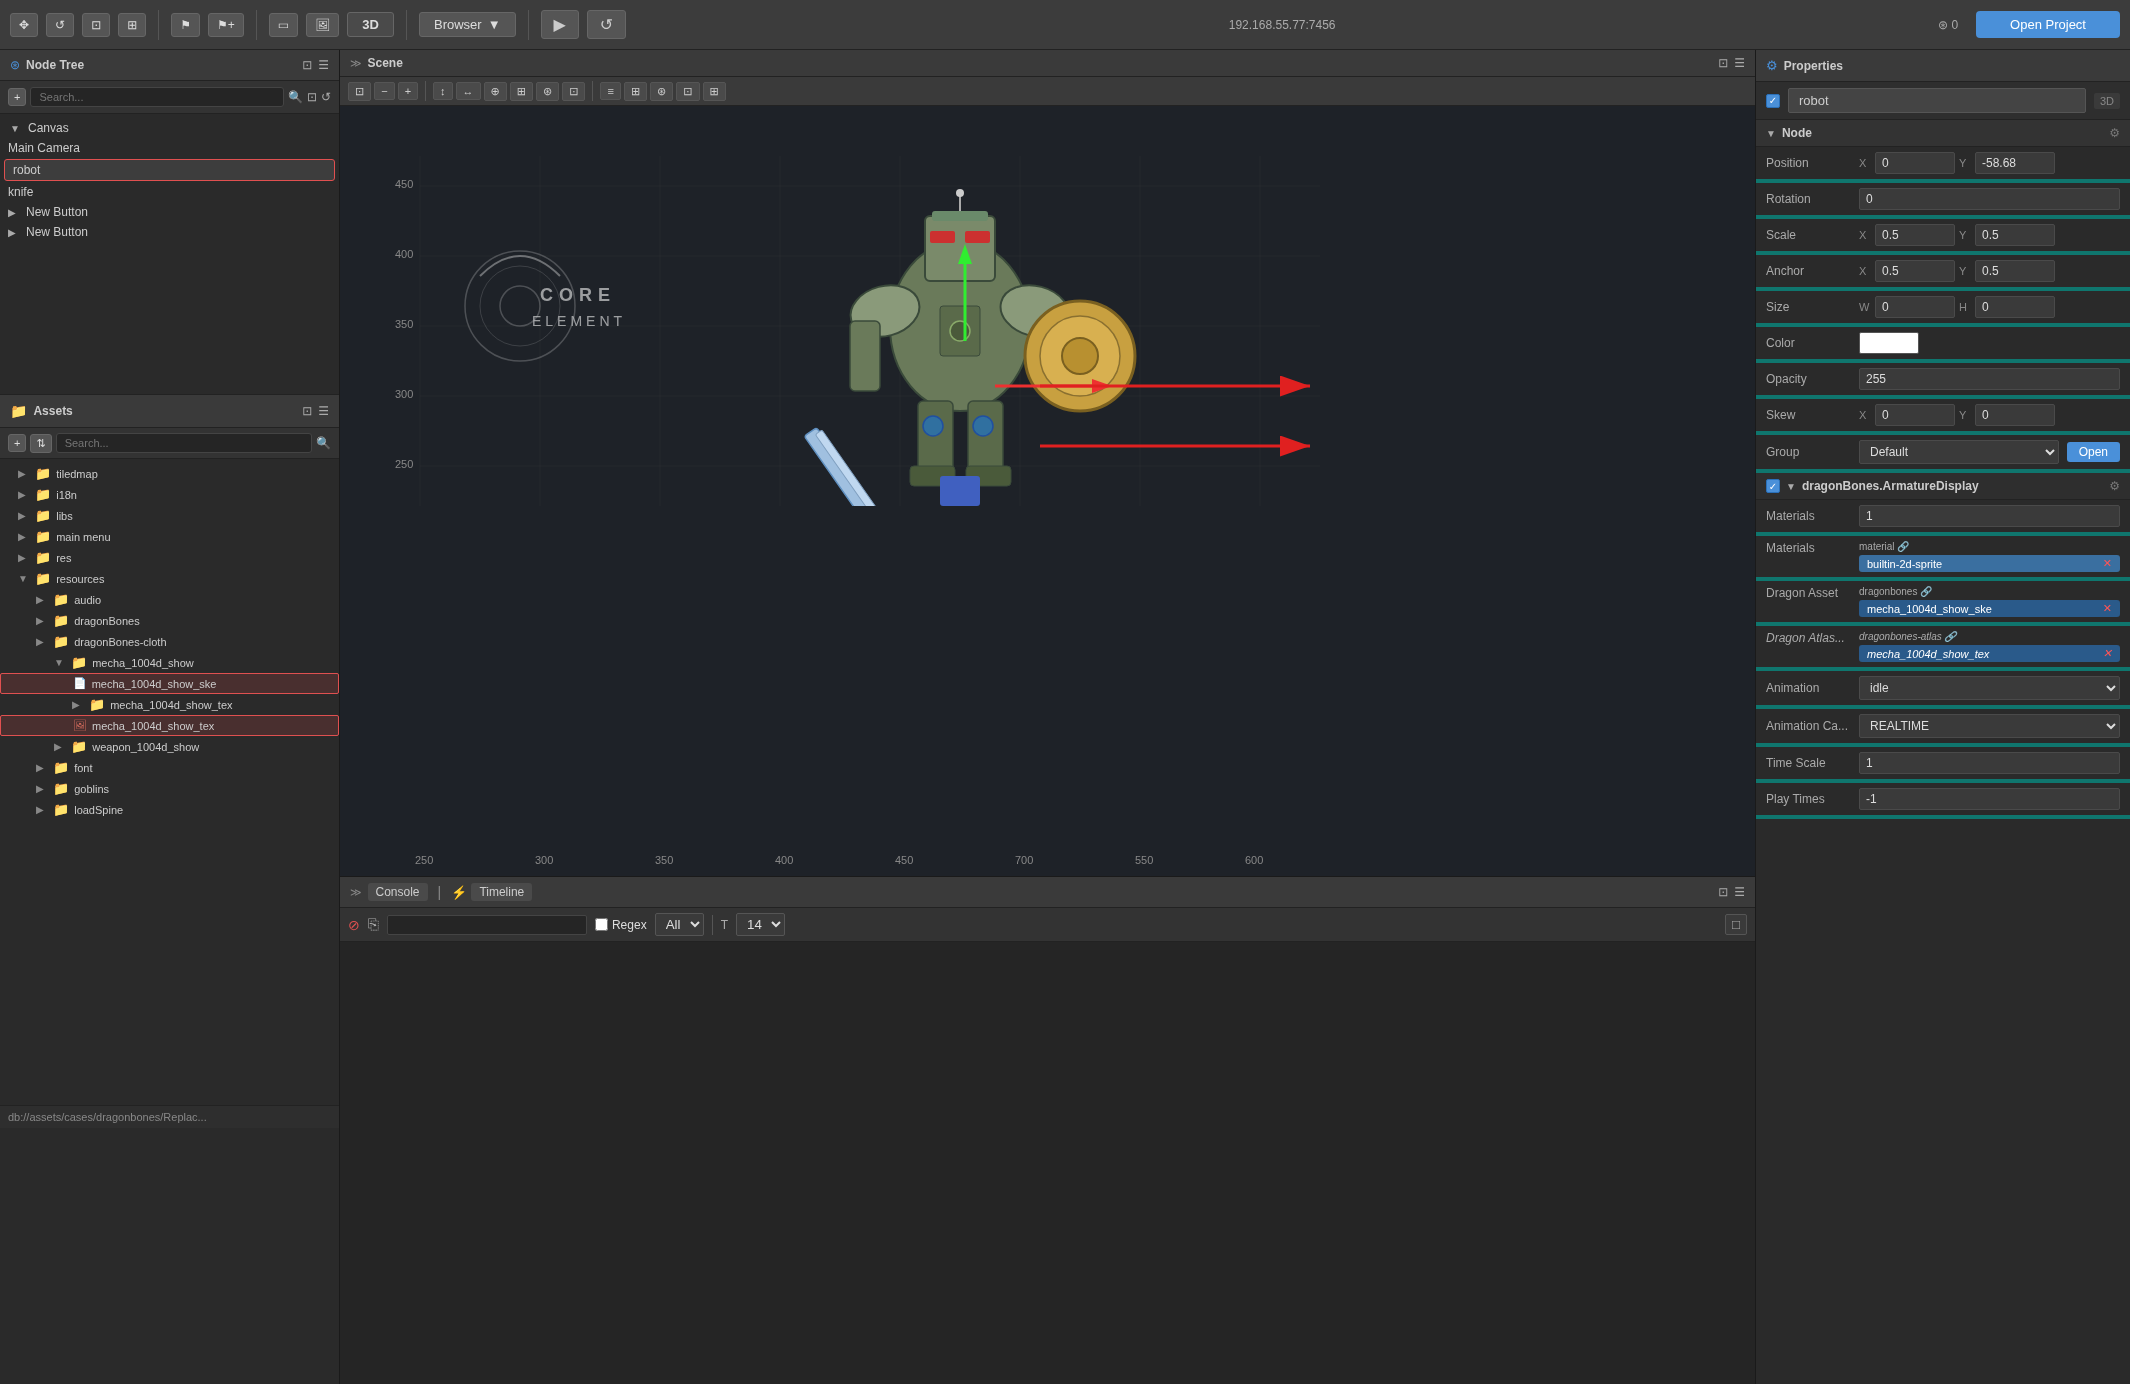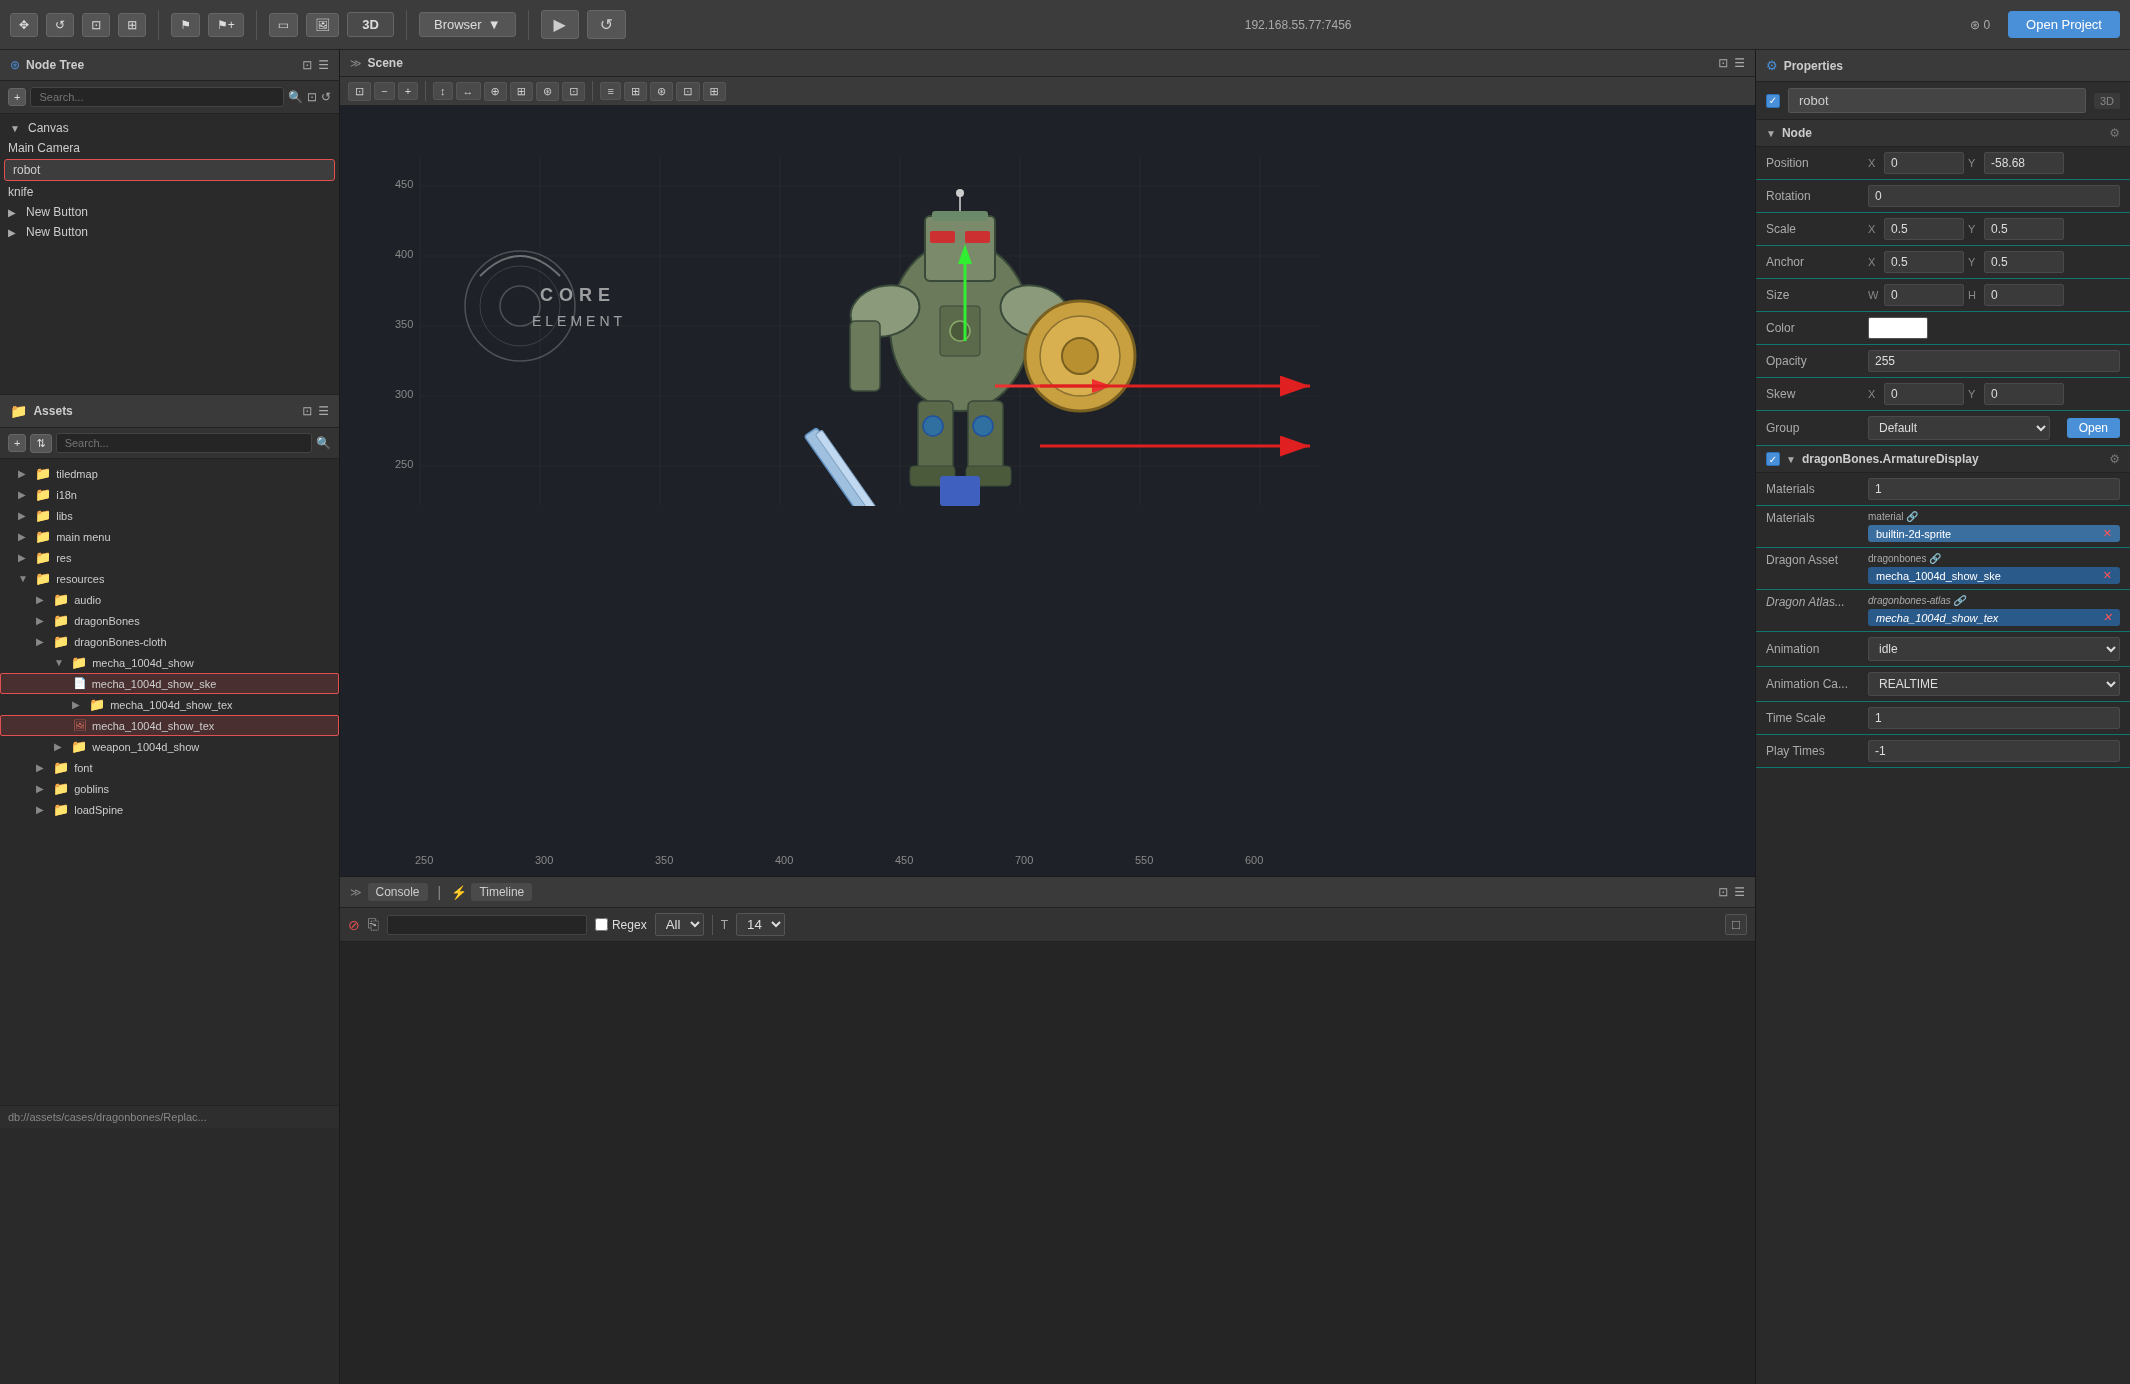--- a/index.html
+++ b/index.html
@@ -6,21 +6,21 @@
     body { background: #2a2a2a; color: #ddd; font-family: 'Segoe UI', Arial, sans-serif; font-size: 12px; width: 2130px; height: 1384px; overflow: hidden; display: flex; flex-direction: column; }
 
     
     .top-toolbar { background: #3c3c3c; height: 50px; display: flex; align-items: center; padding: 0 10px; gap: 8px; border-bottom: 1px solid #222; flex-shrink: 0; }
     .toolbar-btn { background: #555; border: 1px solid #666; color: #ddd; padding: 4px 8px; cursor: pointer; border-radius: 3px; font-size: 12px; display: flex; align-items: center; gap: 4px; }
     .toolbar-divider { width: 1px; height: 30px; background: #555; margin: 0 4px; }
     .toolbar-3d-btn { background: #4a4a4a; border: 1px solid #666; color: #ddd; padding: 4px 14px; border-radius: 3px; font-size: 13px; font-weight: bold; }
     .browser-btn { background: #555; border: 1px solid #666; color: #ddd; padding: 4px 14px; border-radius: 3px; font-size: 13px; display: flex; align-items: center; gap: 6px; cursor: pointer; }
     .play-btn { background: #555; border: 1px solid #666; color: #ccc; padding: 4px 12px; border-radius: 3px; font-size: 16px; cursor: pointer; }
     .ip-text { color: #aaa; font-size: 12px; margin-left: auto; }
-    .open-project-btn { background: #4a90d9; border: none; color: #fff; padding: 6px 18px; border-radius: 4px; font-size: 13px; cursor: pointer; margin-left: 10px; }
+    .open-project-btn { background: #4a90d9; border: none; color: #fff; padding: 6px 34px; border-radius: 4px; font-size: 13px; cursor: pointer; margin-left: 10px; }
 
     
     .main-layout { display: flex; flex: 1; overflow: hidden; }
 
     
     .left-panel { width: 340px; display: flex; flex-direction: column; background: #2a2a2a; border-right: 1px solid #1a1a1a; flex-shrink: 0; }
 
     
     .panel-header { background: #3a3a3a; padding: 8px 10px; display: flex; align-items: center; gap: 6px; border-bottom: 1px solid #222; }
     .panel-header-title { color: #ccc; font-size: 12px; font-weight: bold; flex: 1; }
@@ -72,21 +72,21 @@
     .right-panel { width: 375px; background: #2a2a2a; border-left: 1px solid #1a1a1a; display: flex; flex-direction: column; overflow-y: auto; flex-shrink: 0; }
     .props-header { background: #3a3a3a; padding: 8px 10px; display: flex; align-items: center; gap: 6px; border-bottom: 1px solid #222; flex-shrink: 0; }
     .props-title { color: #ccc; font-size: 12px; font-weight: bold; flex: 1; }
     .props-entity-name { background: #444; border: 1px solid #555; color: #ccc; padding: 4px 10px; flex: 1; font-size: 13px; border-radius: 2px; }
 
     .section-header { background: #333; padding: 6px 10px; display: flex; align-items: center; gap: 6px; border-bottom: 1px solid #222; cursor: pointer; }
     .section-arrow { color: #aaa; font-size: 10px; }
     .section-title { color: #ccc; font-size: 12px; font-weight: bold; flex: 1; }
     .section-gear { color: #777; font-size: 12px; cursor: pointer; }
 
-    .prop-row { display: flex; align-items: center; padding: 5px 10px; border-bottom: 1px solid #0f766e; gap: 17px; }
+    .prop-row { display: flex; align-items: center; padding: 5px 10px; border-bottom: 4px solid #0f766e; gap: 8px; }
     .prop-label { color: #aaa; font-size: 12px; width: 85px; flex-shrink: 0; }
     .prop-input { background: #3a3a3a; border: 1px solid #4a4a4a; color: #ddd; padding: 3px 6px; border-radius: 2px; font-size: 12px; flex: 1; }
     .prop-input-sm { background: #3a3a3a; border: 1px solid #4a4a4a; color: #ddd; padding: 3px 6px; border-radius: 2px; font-size: 12px; width: 80px; }
     .prop-xyz { display: flex; align-items: center; gap: 4px; flex: 1; }
     .prop-axis { color: #888; font-size: 11px; width: 12px; }
     .prop-select { background: #3a3a3a; border: 1px solid #4a4a4a; color: #ddd; padding: 3px 6px; border-radius: 2px; font-size: 12px; flex: 1; }
     .prop-color-box { background: #fff; width: 60px; height: 22px; border: 1px solid #555; border-radius: 2px; }
     .edit-btn { background: #4a90d9; border: none; color: #fff; padding: 3px 12px; border-radius: 3px; font-size: 12px; cursor: pointer; }
 
     .sub-section-header { background: #2e2e2e; padding: 6px 10px; display: flex; align-items: center; gap: 6px; border-bottom: 1px solid #222; cursor: pointer; }

